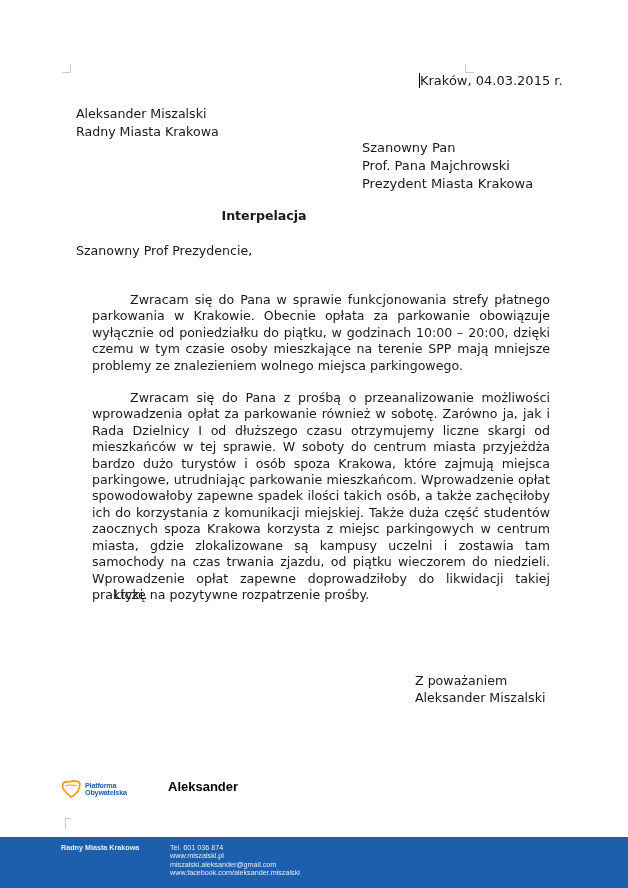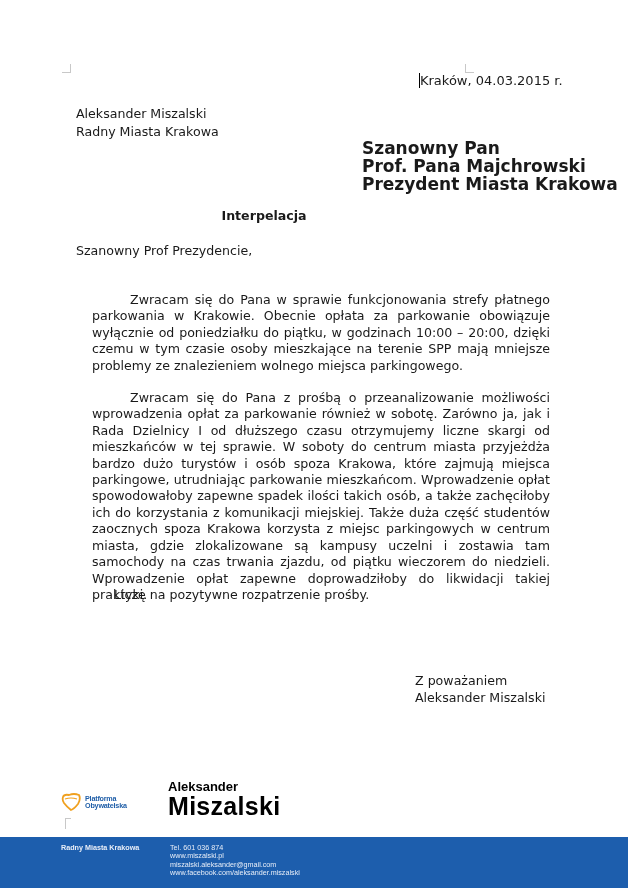--- a/index.html
+++ b/index.html
@@ -5,28 +5,28 @@
   html, body { margin:0; padding:0; background:#ffffff; }
   body { width:628px; height:888px; position:relative; overflow:hidden;
          font-family:"DejaVu Sans", sans-serif; color:#1a1a1a; }
   .crop { position:absolute; width:8px; height:8px; }
   .crop.tl { left:62px; top:64px; border-right:1px solid #c8c8c8; border-bottom:1px solid #c8c8c8; }
   .crop.tr { left:465px; top:64px; border-left:1px solid #c8c8c8; border-bottom:1px solid #c8c8c8; }
   .crop.bl { left:65px; top:818px; border-left:1px solid #c8c8c8; border-top:1px solid #c8c8c8; width:5px; height:10px; }
   .date { position:absolute; top:72px; left:419px; font-size:13px; line-height:17px; white-space:nowrap; }
   .caret { display:inline-block; width:1px; height:15px; background:#000; vertical-align:-3px; margin-right:0; }
   .sender { position:absolute; left:76px; top:105px; font-size:12.6px; line-height:17.5px; }
-  .recipient { position:absolute; left:362px; top:139px; font-size:17px; line-height:18px;font-weight:bold; }
+  .recipient { position:absolute; left:362px; top:139px; font-size:13px; line-height:18px; }
   .title { position:absolute; left:0; width:528px; top:208px; text-align:center; font-weight:bold; font-size:12.6px; }
   .greeting { position:absolute; left:76px; top:243px; font-size:12.6px; }
   .body { position:absolute; left:76px; top:276px; width:490px; font-size:12.6px; line-height:16.4px; }
   .body p { margin:16px; text-align:justify; text-indent:38px; }
   .closing { position:absolute; left:114px; top:587px; font-size:12.6px; }
   .signature { position:absolute; left:378px; top:672px; font-size:12.6px; line-height:17px;margin-left:37px; }
-  .po-logo { position:absolute; left:60px; top:779px; display:flex; align-items:center;margin-top:13px; }
+  .po-logo { position:absolute; left:60px; top:779px; display:flex; align-items:center; }
   .po-text { font-family:"Liberation Sans", sans-serif; font-weight:bold; font-size:7.2px; line-height:7.5px; color:#1f5ea8; margin-left:3px; letter-spacing:-0.2px; }
   .brand { position:absolute; left:168px; top:780px; font-family:"Liberation Sans", sans-serif; font-weight:bold; color:#000000; }
   .brand .first { font-size:13px; line-height:13px; display:block; }
   .brand .last { font-size:25px; line-height:26px; display:block; letter-spacing:0.3px; }
   .footer { position:absolute; left:0; top:837px; width:628px; height:51px; background:#1d5ead; color:#e8eef8;
             font-family:"Liberation Sans", sans-serif; font-size:7.2px; line-height:8.4px; }
   .footer .role { position:absolute; left:61px; top:7px; font-weight:bold; }
   .footer .contacts { position:absolute; left:170px; top:7px; }
 </style>
 </head>
@@ -73,21 +73,20 @@
     <path d="M5 7 Q11 5 17 7" fill="none" stroke="#f0a01e" stroke-width="1.2"></path>
   </svg>
   <div class="po-text">
     <div>Platforma</div>
     <div>Obywatelska</div>
   </div>
 </div>
 
 <div class="brand">
   <span class="first">Aleksander</span>
-  <span class="last">Miszalski</span>
 </div>
 
 <div class="footer">
   <div class="role">Radny Miasta Krakowa</div>
   <div class="contacts">
     <div>Tel. 601 036 874</div>
     <div>www.miszalski.pl</div>
     <div>miszalski.aleksander@gmail.com</div>
     <div>www.facebook.com/aleksander.miszalski</div>
   </div>

